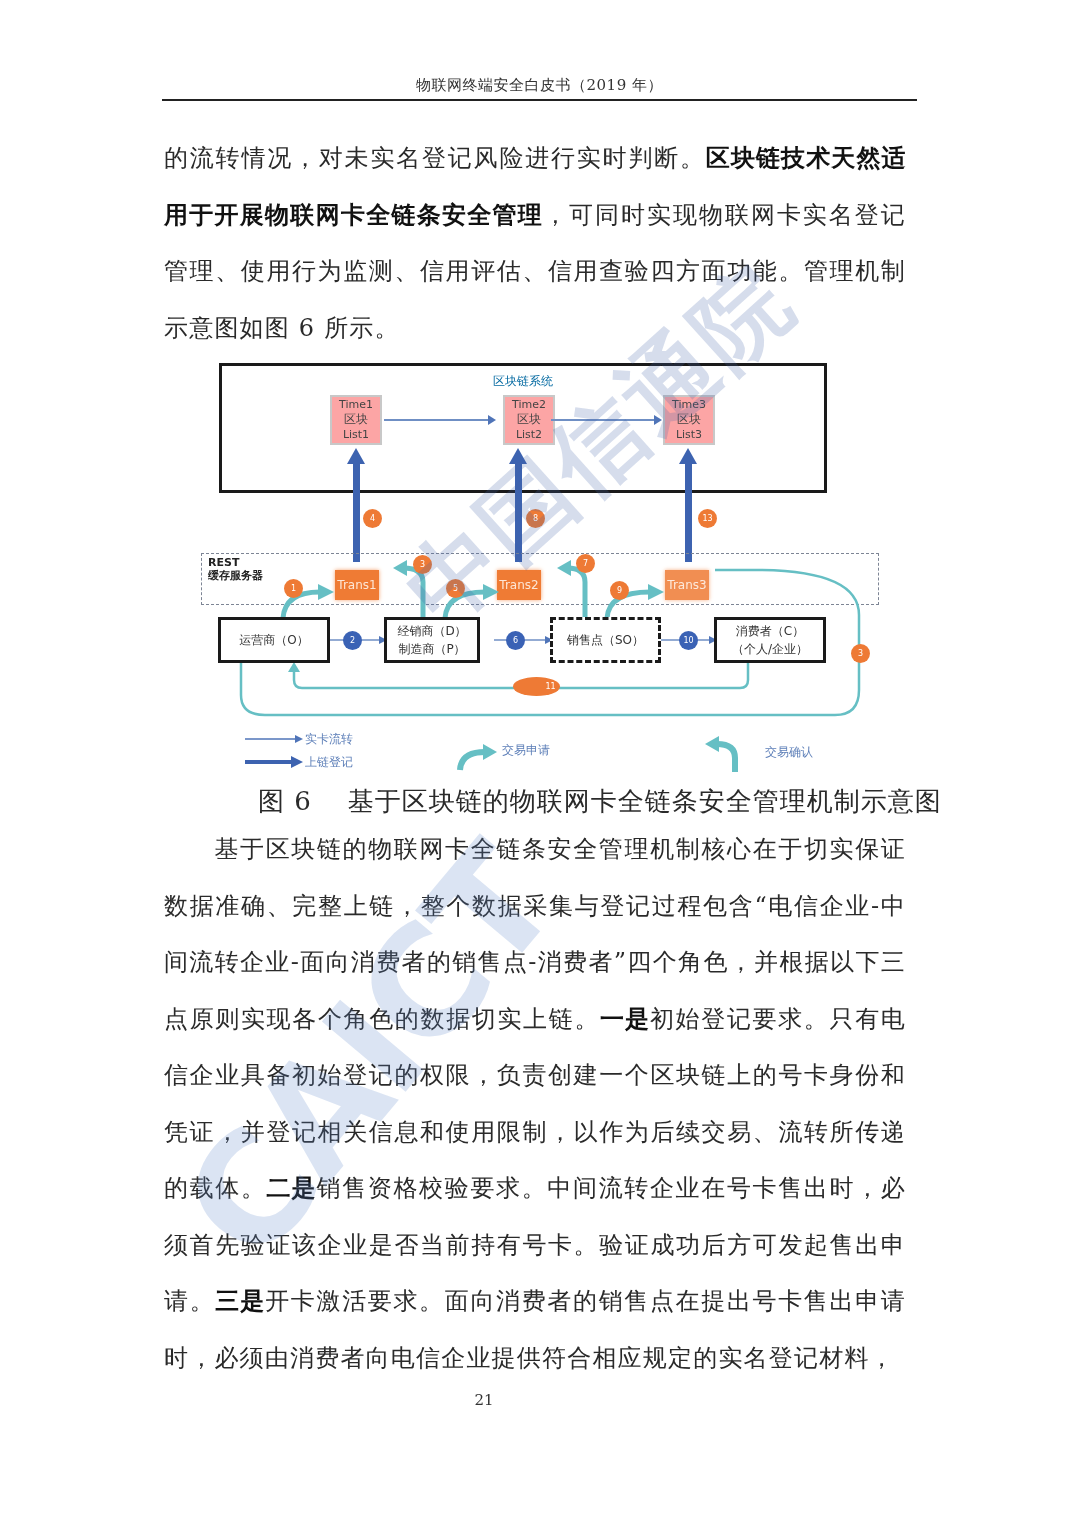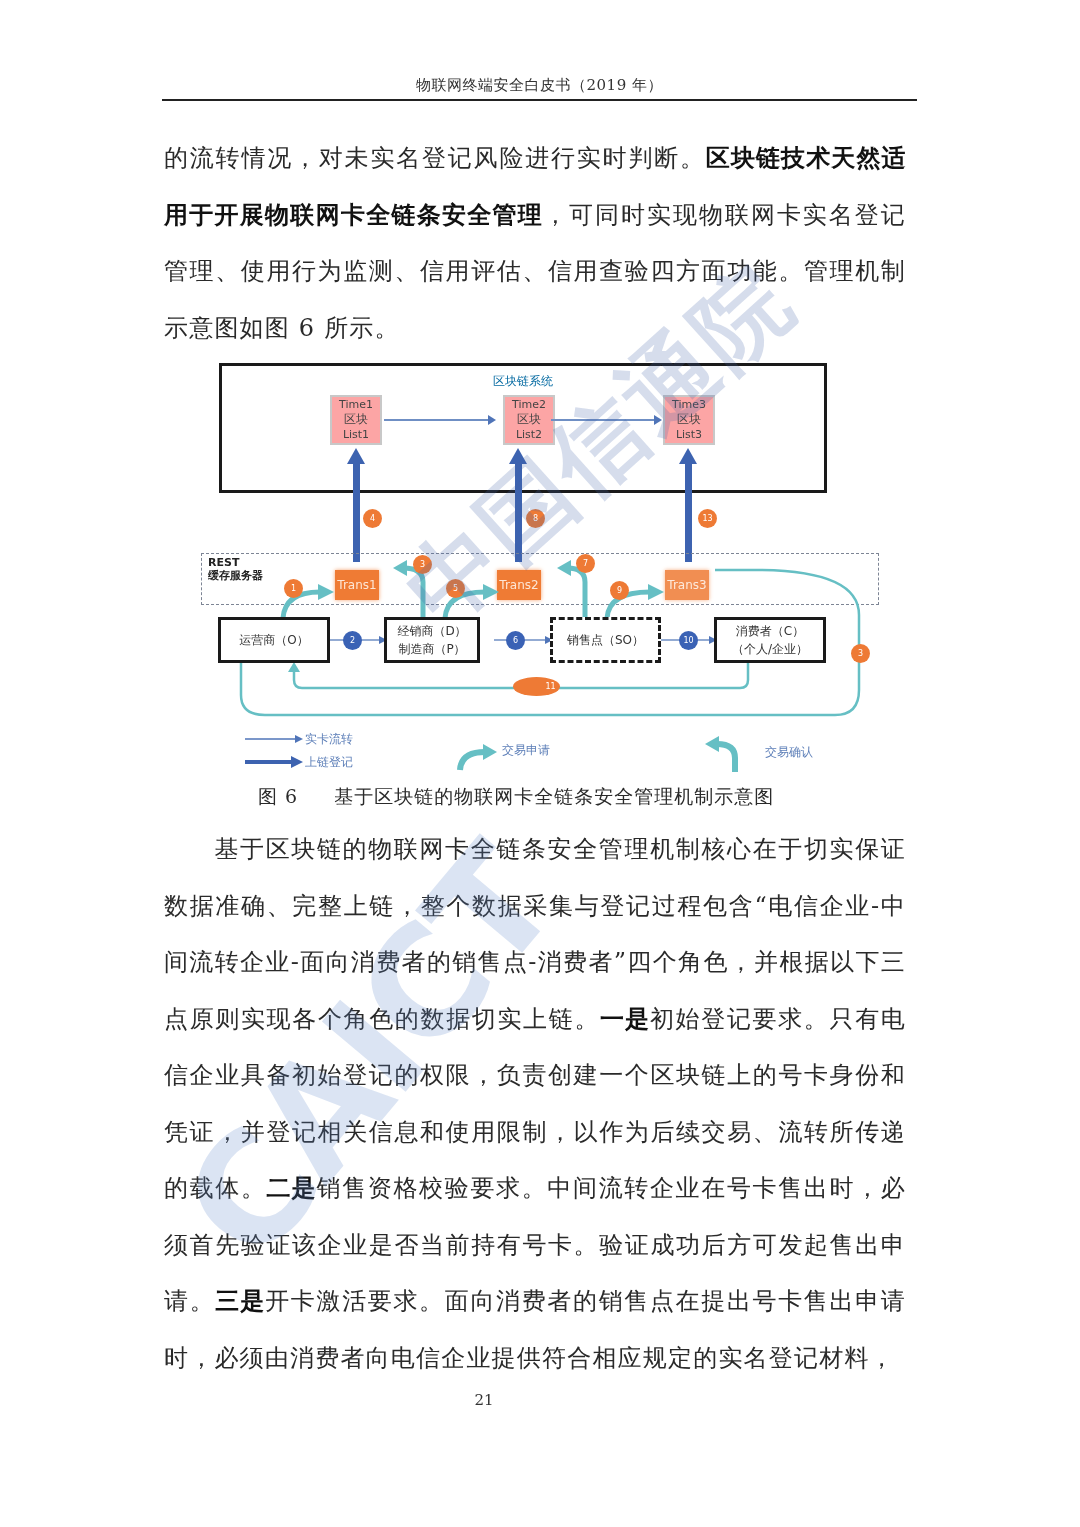--- a/index.html
+++ b/index.html
@@ -39,21 +39,21 @@
 
   .badge { position: absolute; width: 19px; height: 19px; border-radius: 50%; color: #fff; font-size: 8px; text-align: center; line-height: 19px; }
   .badge.orange { background: #ee7a35; }
   .badge.blue { background: #3a62b5; }
 
   .role { position: absolute; top: 257px; height: 46px; border: 3px solid #1a1a1a; box-sizing: border-box; background: #fff; font-size: 12px; color: #333; text-align: center; display: flex; flex-direction: column; justify-content: center; line-height: 18px; }
   .role.dashed { border: 3px dashed #1a1a1a; }
 
   .legend-text { position: absolute; font-size: 12px; color: #5d7fb8; }
 
-  .caption { position: absolute; left: 258px; top: 784px; font-size: 19px; color: #2a2a2a; letter-spacing: 1px; word-spacing: 0; }
+  .caption { position: absolute; left: 258px; top: 784px; font-size: 26px; color: #2a2a2a; letter-spacing: 1px; word-spacing: 0; }
   .caption .num { margin-right: 36px; }
 
   .page-num { position: absolute; left: 0; width: 968px; top: 1391px; text-align: center; font-size: 15px; color: #333; }
 
   .watermark { position: absolute; pointer-events: none; font-family: "DejaVu Sans", "Liberation Sans", sans-serif; font-weight: bold; }
 </style>
 </head>
 <body>
 
 <div class="header">物联网终端安全白皮书（2019 年）</div>

